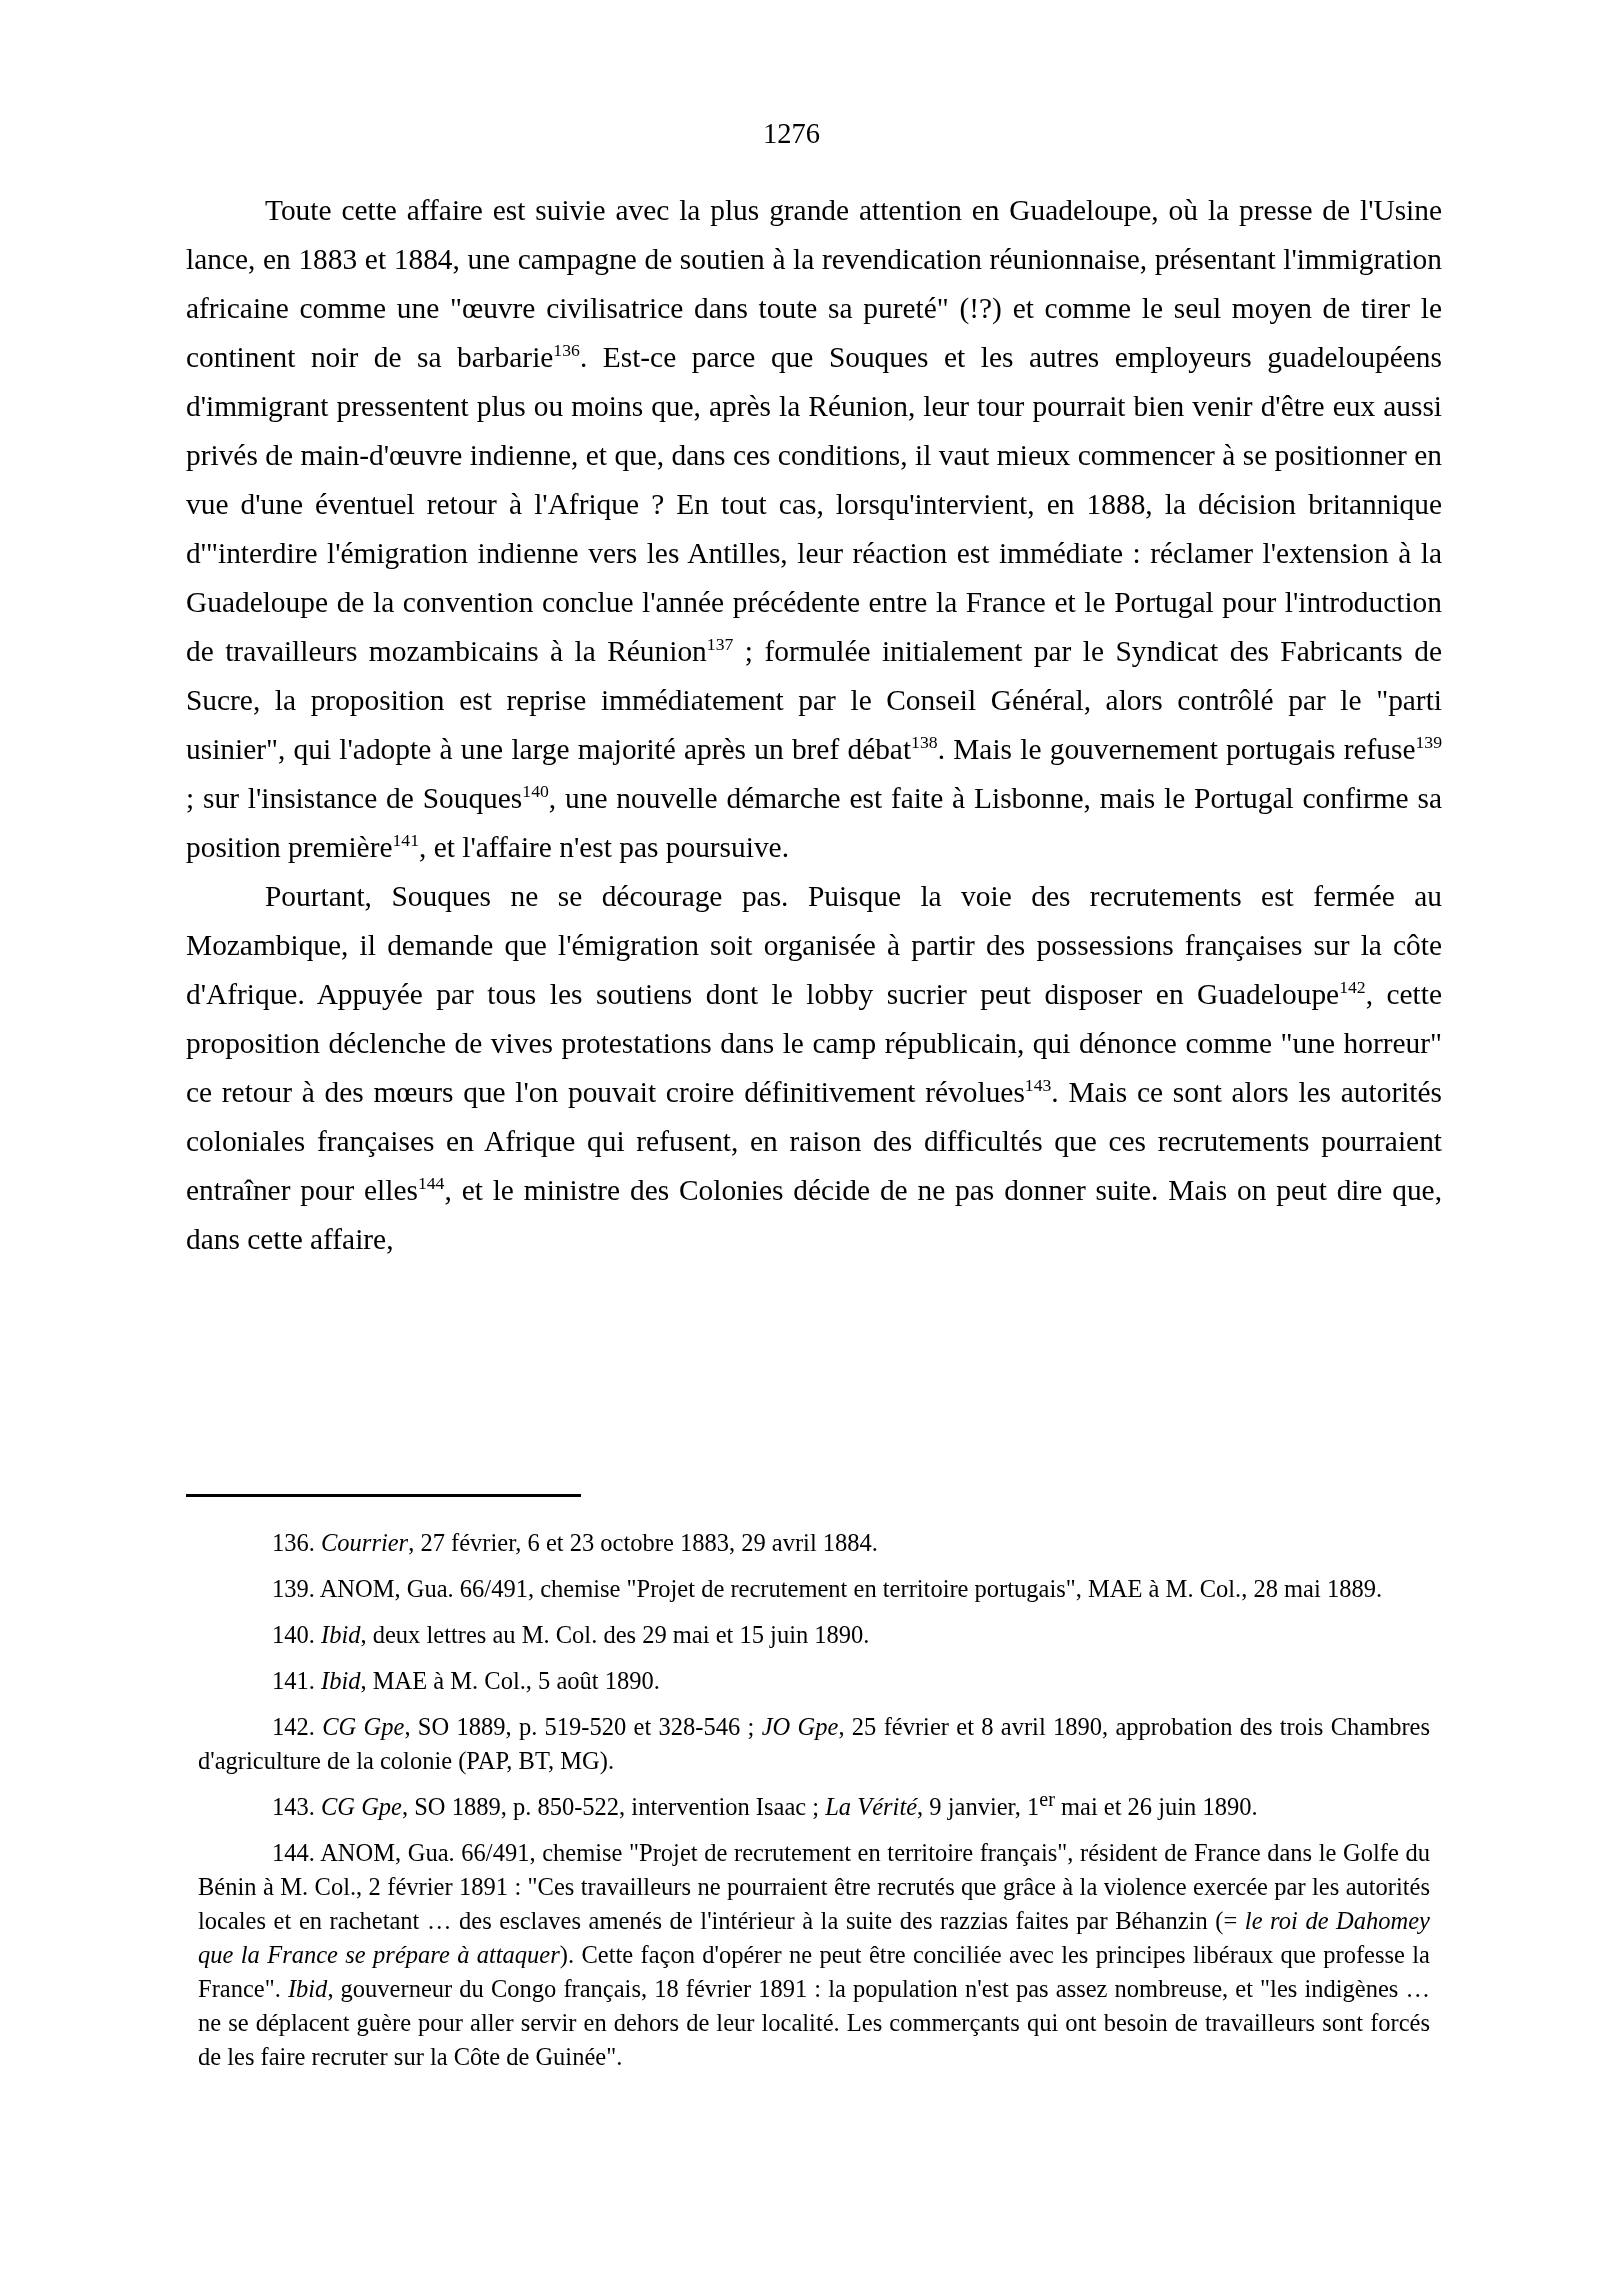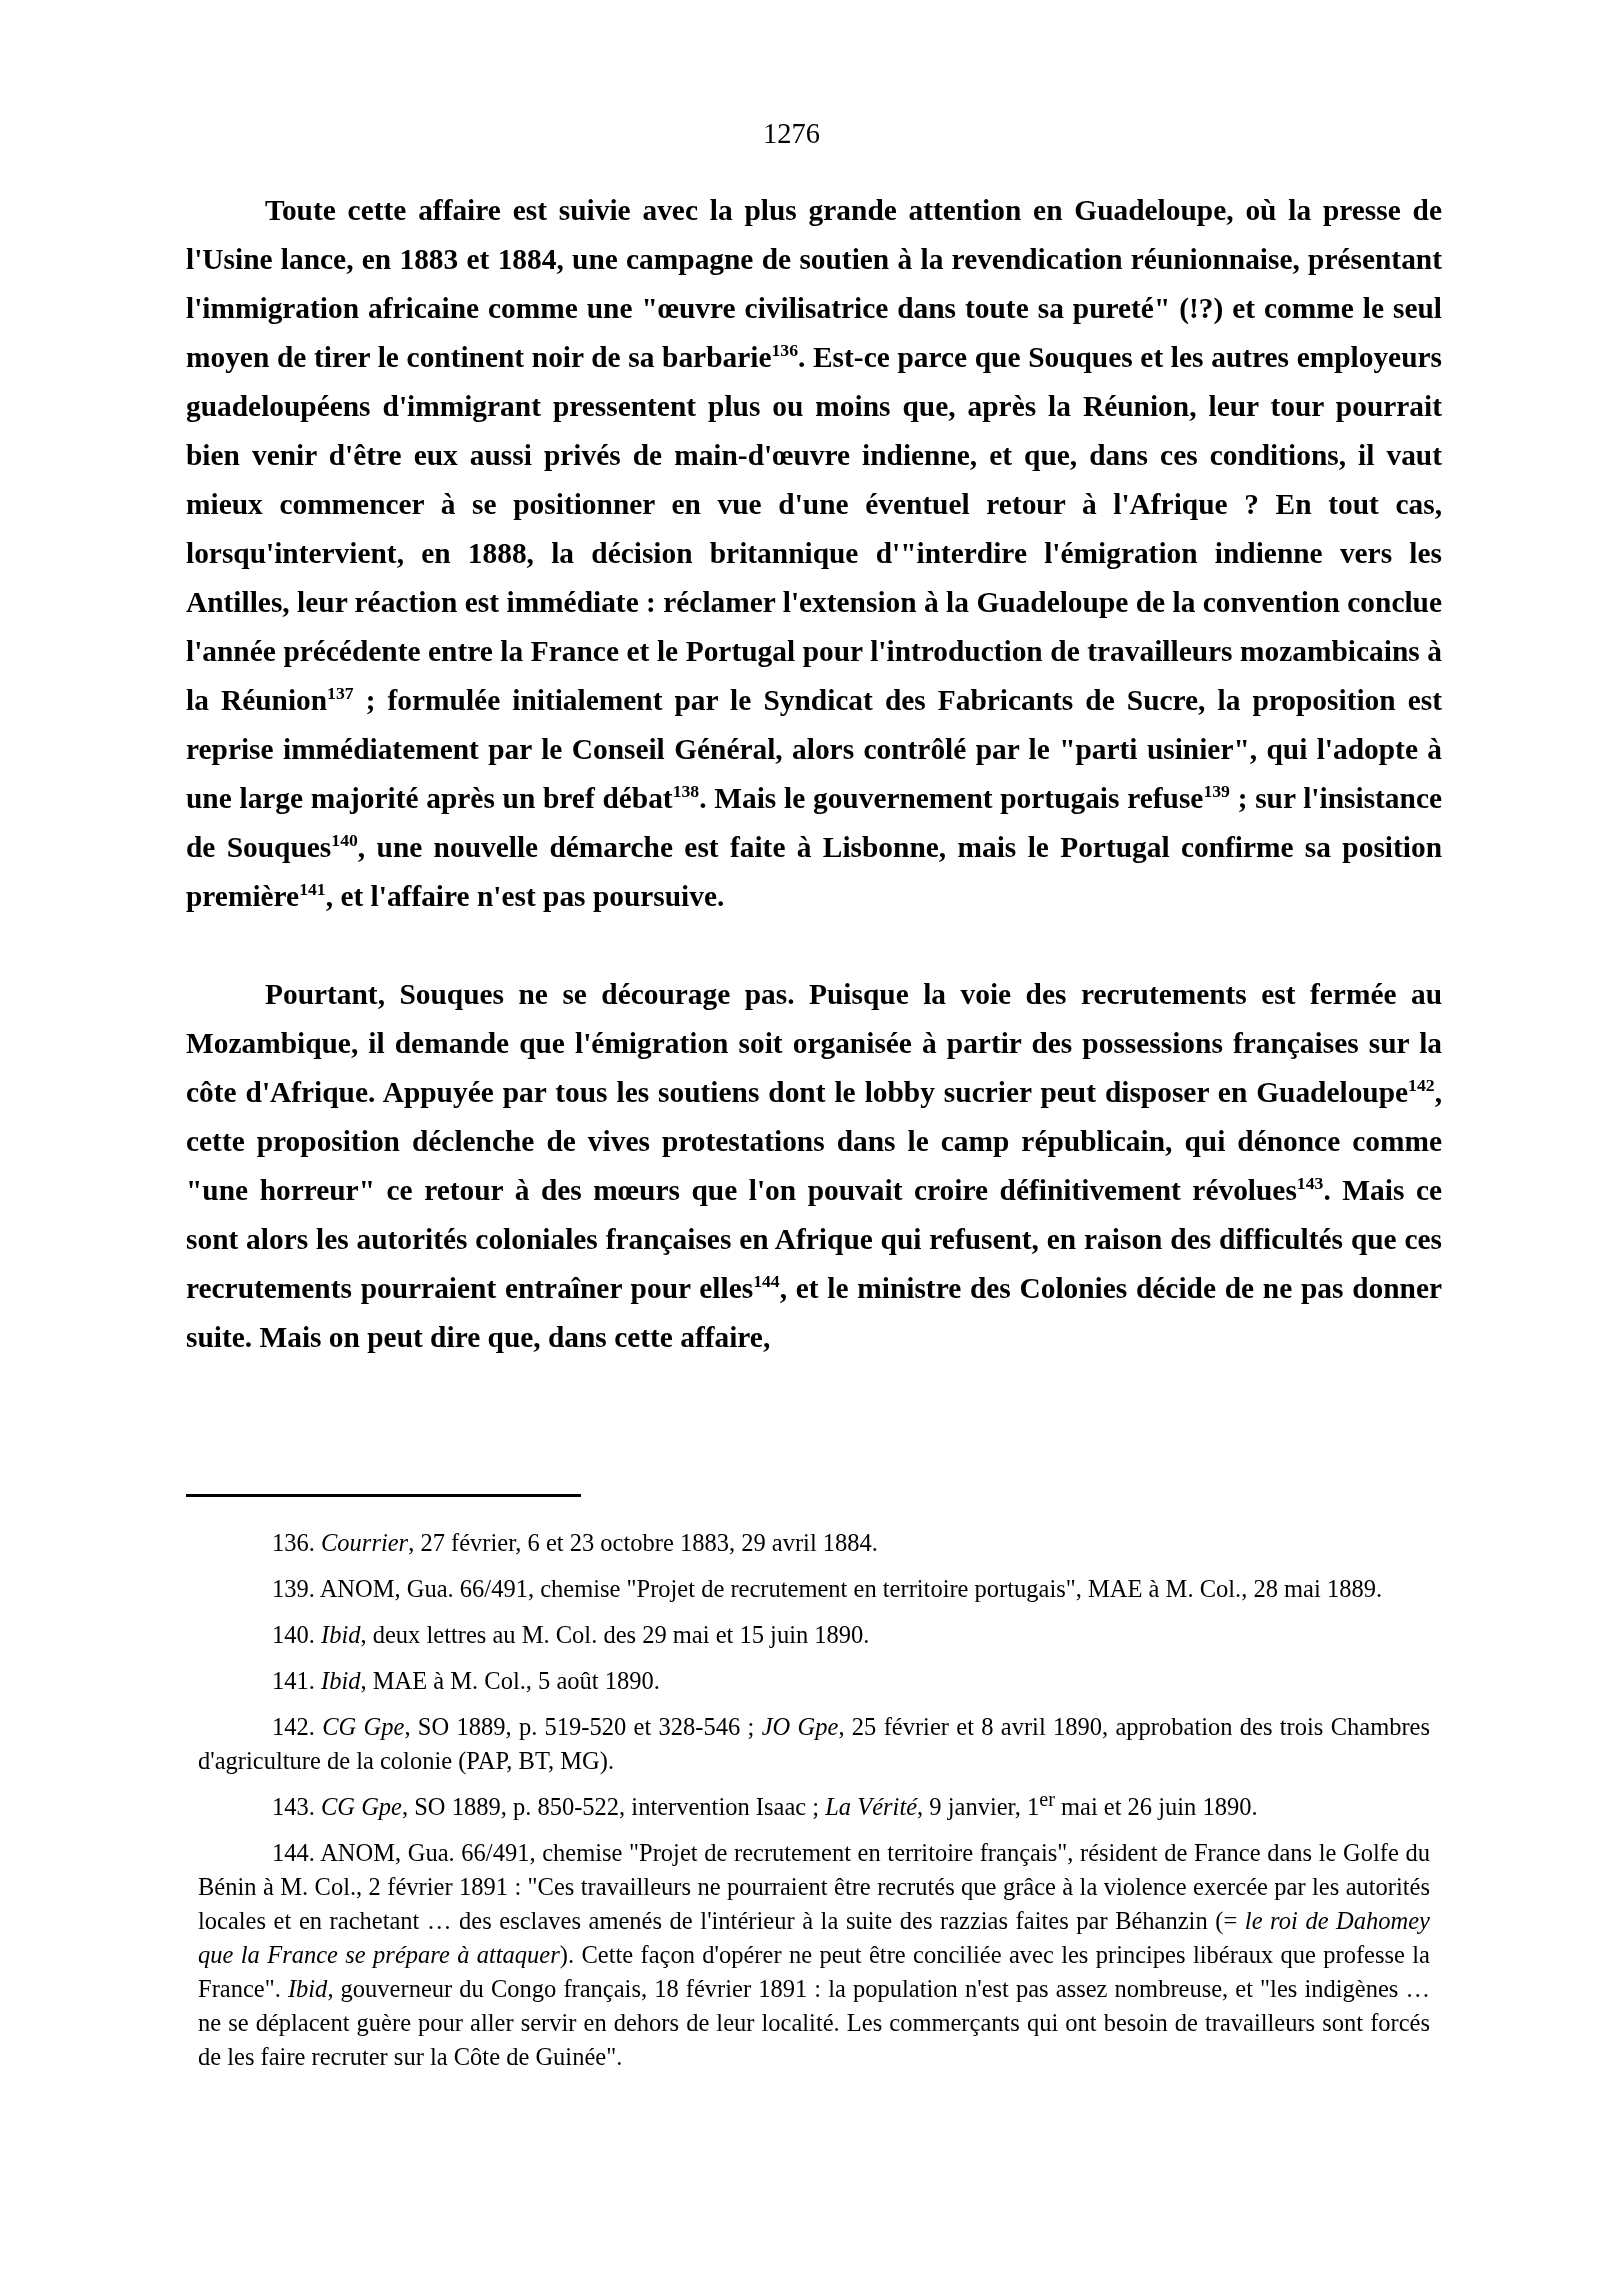--- a/index.html
+++ b/index.html
@@ -9,22 +9,22 @@
     position: absolute; left: 0; width: 1583px; top: 117px;
     text-align: center; font-family: "Liberation Serif", "DejaVu Serif", serif;
     font-size: 28.5px; line-height: 34px;
   }
   .body-text {
     position: absolute; left: 186px; width: 1256px; top: 186px;
     font-family: "Liberation Serif", "DejaVu Serif", serif;
     font-size: 29.4px; line-height: 49px; text-align: justify;
     hyphens: manual;
   }
-  .body-text p { margin: 0; text-indent: 79px; font-weight: bold; }
-  .body-text p + p { margin-top: 49px; }
+  .body-text p { margin: 0; text-indent: 79px; }
+  .body-text p + p { }
   sup.fn { font-size: 17.7px; line-height: 0; vertical-align: 10.8px; }
   .rule {
     position: absolute; left: 186px; top: 1494px; width: 395px; height: 2.5px; background: #000;
   }
   .footnotes {
     position: absolute; left: 186px; width: 1256px; top: 1514px;
     font-family: "Liberation Serif", "DejaVu Serif", serif;
     font-size: 24.5px; line-height: 34px; text-align: justify;
   }
   .footnotes p { margin: 12px; text-indent: 74px; }

